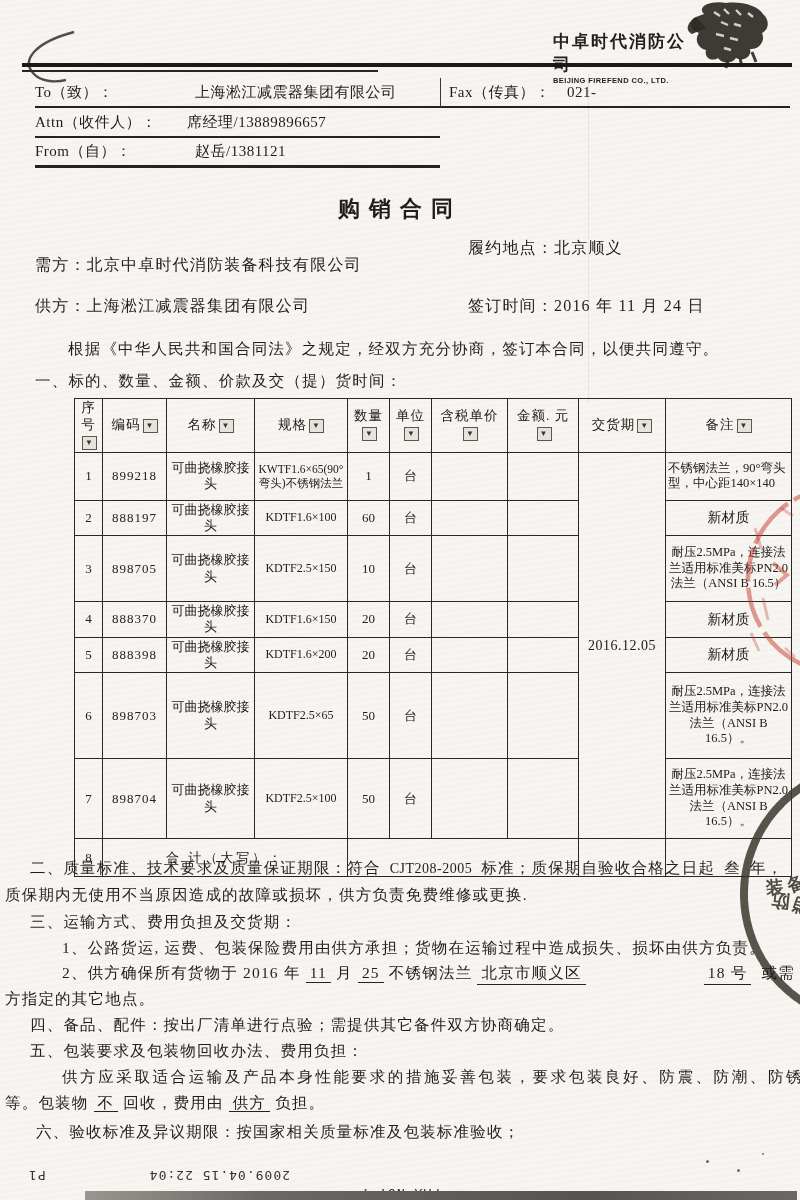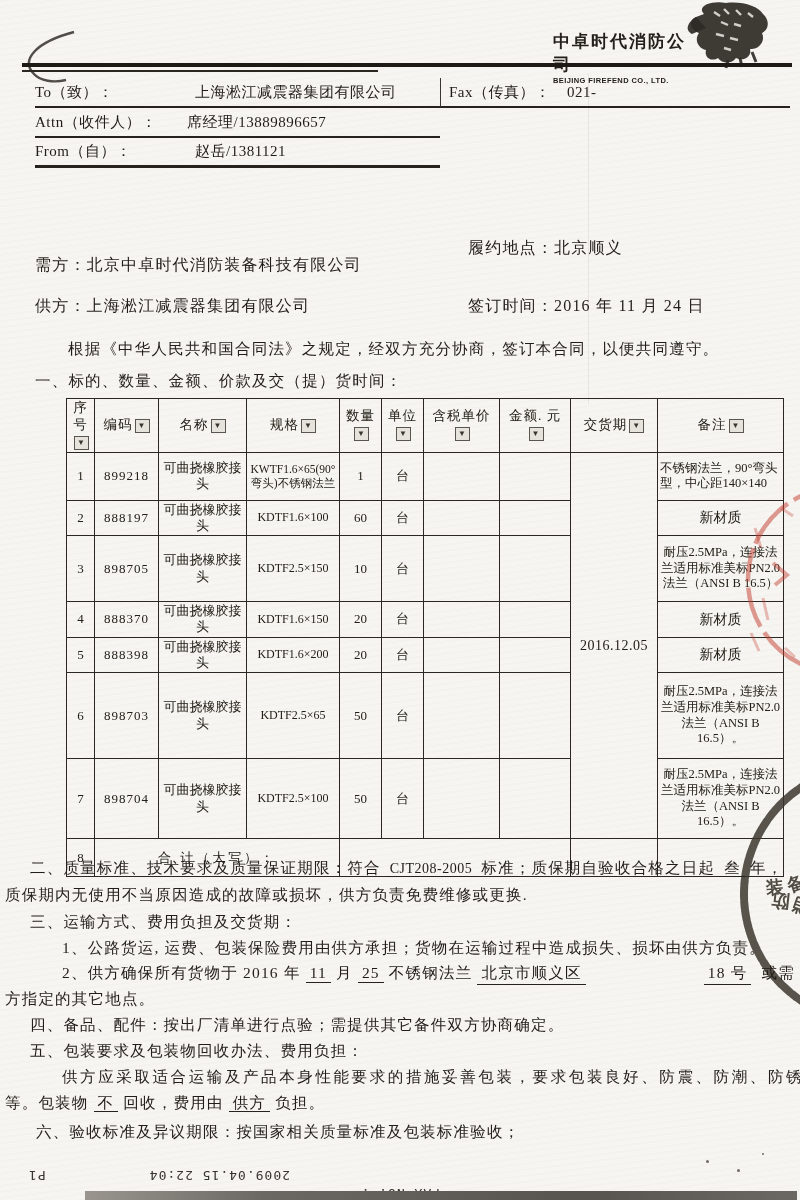--- a/index.html
+++ b/index.html
@@ -17,21 +17,21 @@
   .u{border-bottom:1.6px solid #26221e; padding:0 4px;}
   
   .faxrow{position:absolute; left:35px; width:755px; height:30px; display:flex;}
   .faxrow .half-l{width:405px; display:flex; align-items:center; border-bottom:2px solid #26221e;}
   .faxrow .half-r{flex:1; display:flex; align-items:center; border-bottom:2px solid #26221e; border-left:1.5px solid #3a3631; padding-left:8px;}
   .faxlabel{display:inline-block; width:160px; font-size:15px; letter-spacing:.5px;}
   .faxlabel.r{width:118px;}
   .faxval{font-size:15px; letter-spacing:.5px;}
   .thickbottom .half-l,.thickbottom .half-r{border-bottom-width:3px;}
   
-  table.main{position:absolute; left:66px; top:398px; width:717px; border-collapse:collapse; table-layout:fixed;}
+  table.main{position:absolute; left:74px; top:398px; width:717px; border-collapse:collapse; table-layout:fixed;}
   table.main th, table.main td{
     border:1.8px solid #2b2723; padding:1px 2px; text-align:center;
     font-size:13px; color:#222018; line-height:1.25; overflow:hidden;
   }
   table.main th{font-size:13.5px; font-weight:normal; letter-spacing:1px;}
   table.main td.spec{font-size:12px; letter-spacing:0;}
   table.main td.remark{font-size:12.5px; letter-spacing:0;margin-top:32px;}
   table.main td.code{letter-spacing:1px;}
   .ficon{display:inline-block; width:13px; height:12px; border:1px solid #5a554f; background:#e6e3dd;
          font-size:8px; line-height:11px; text-align:center; color:#3a362f; vertical-align:middle; margin-left:2px;}
@@ -84,20 +84,23 @@
     <div class="faxrow thickbottom" style="top:138px;">
       <div class="half-l">
         <span class="faxlabel">From（自）：</span>
         <span class="faxval">赵岳/1381121</span>
       </div>
     </div>
   </div>
 
   <div class="abs" style="left:588px; top:74px; width:1px; height:330px; background:rgba(60,55,50,.08);"></div>
 
+  <div class="abs" style="left:0; top:194px; width:800px; text-align:center;">
+    <span style="font-size:22px; font-weight:600; letter-spacing:9px; color:#211e19;">购销合同</span>
+  </div>
 
   <div class="line" style="left:35px; top:255px; font-size:16px;">
     <span>需方：</span><span>北京中卓时代消防装备科技有限公司</span>
   </div>
   <div class="line" style="left:468px; top:238px; font-size:16px;">
     <span>履约地点：</span><span>北京顺义</span>
   </div>
   <div class="line" style="left:35px; top:296px; font-size:16px;">
     <span>供方：</span><span>上海淞江减震器集团有限公司</span>
   </div>

